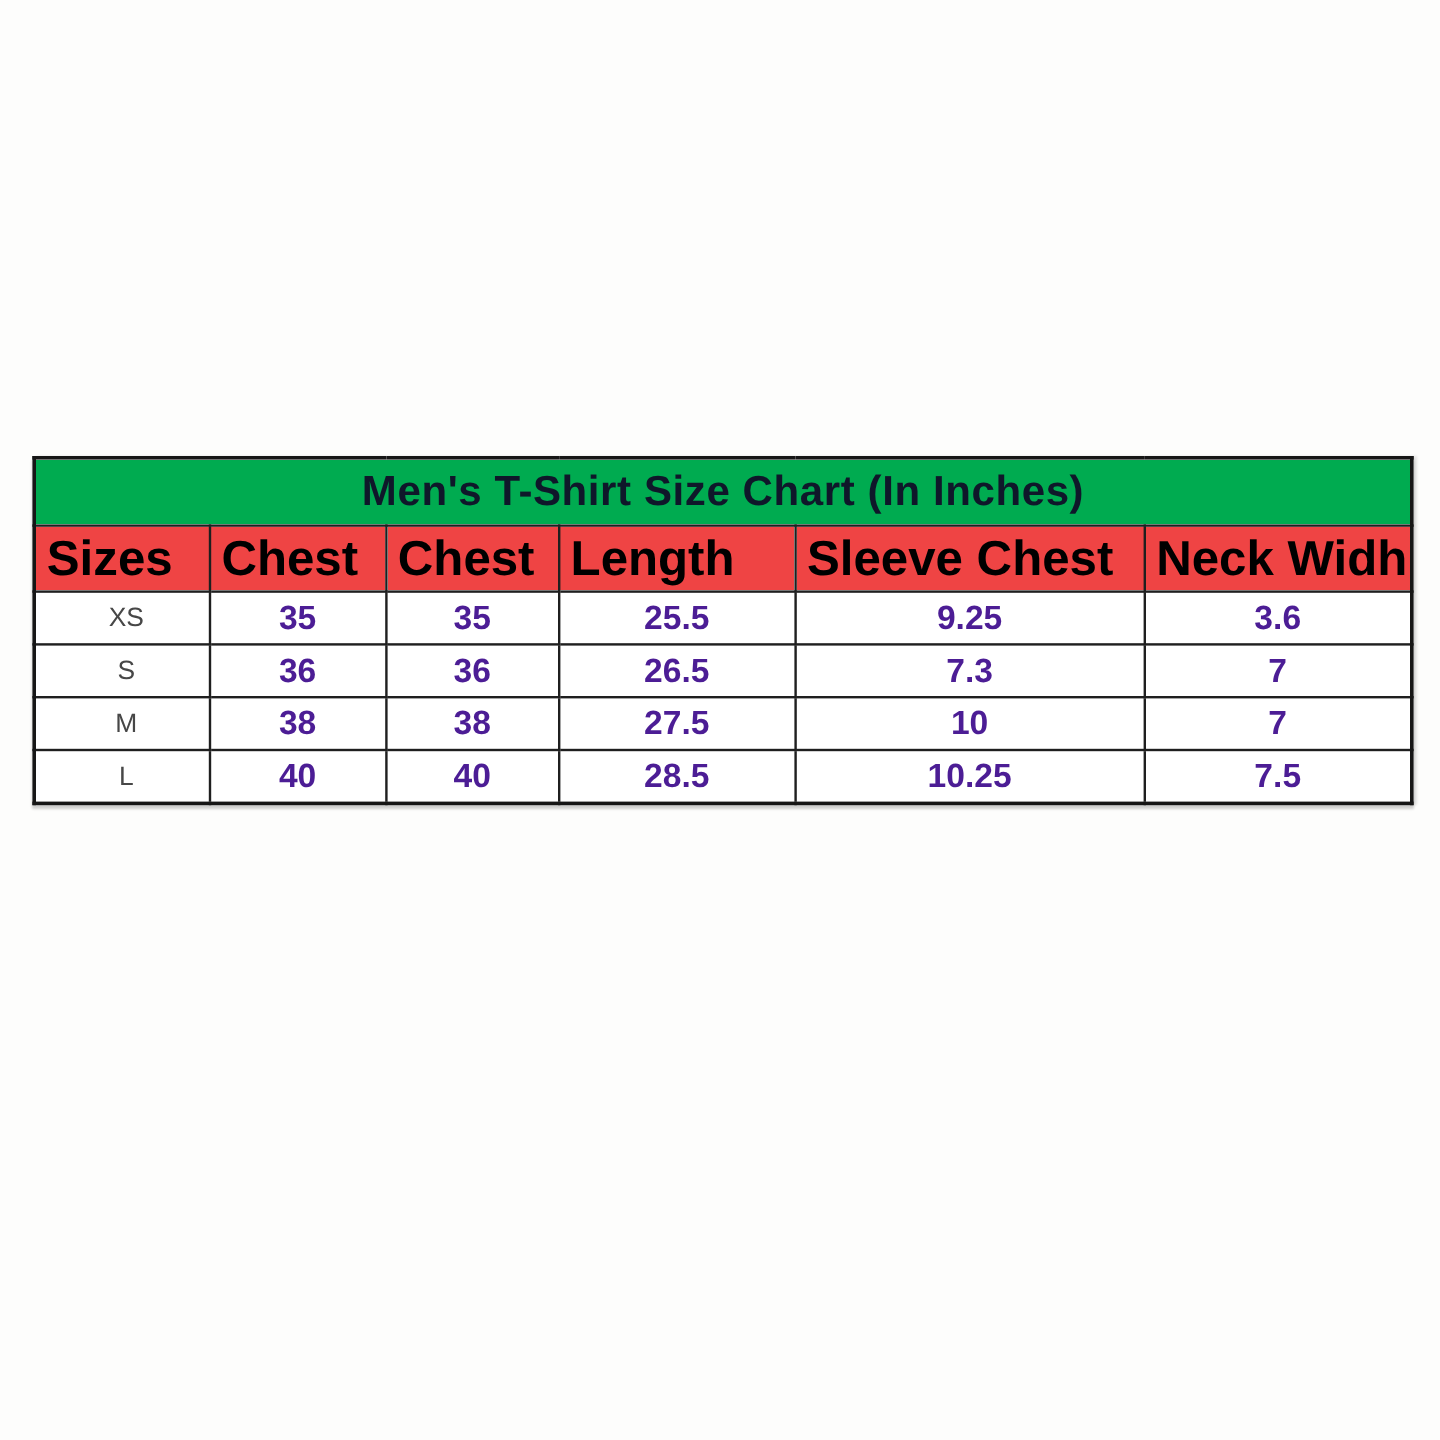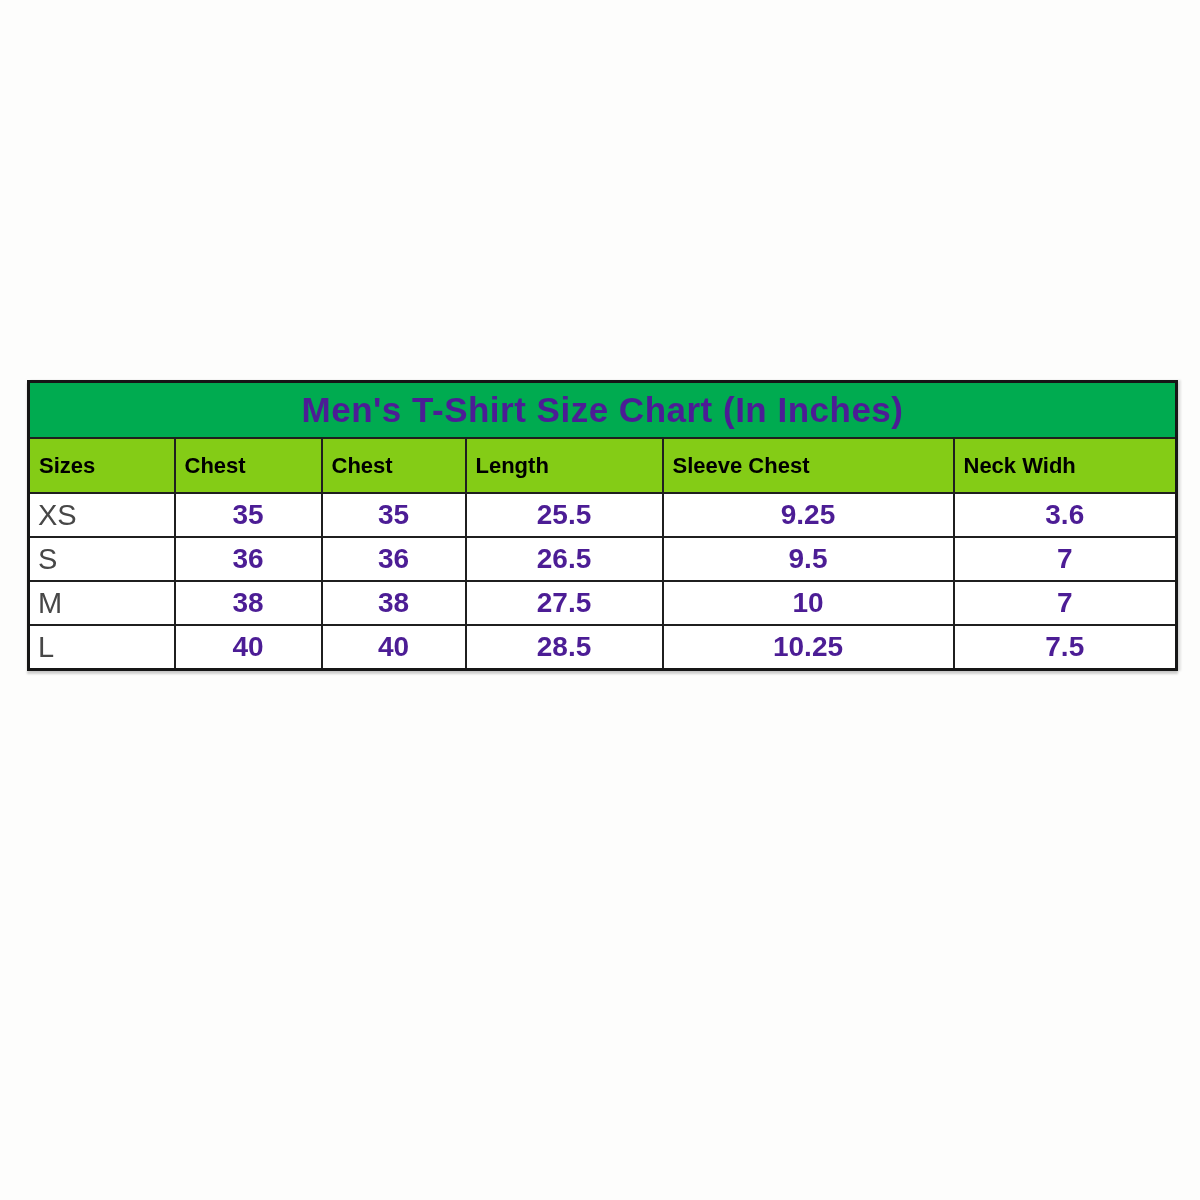--- a/index.html
+++ b/index.html
@@ -28,54 +28,54 @@
     border: 3px solid #161616;
     box-shadow: 0 3px 2px rgba(0,0,0,0.18), 3px 0 2px rgba(0,0,0,0.10);
   }
   table.size-chart td, table.size-chart th {
     border: 2px solid #1f1f1f;
     overflow: hidden;
     white-space: nowrap;
   }
   .title-cell {
     background: #00ab50;
-    color: #4c1d95;
+    color: #0f172a;
     text-align: center;
     vertical-align: middle;
     font-weight: bold;
     font-size: 35px;
     height: 52px;
     border-bottom: 3px solid #161616;
     letter-spacing: 0.5px;
   }
   .header-row th {
-    background: #84cc16;
+    background: #ef4444;
     color: #000000;
     text-align: left;
     vertical-align: middle;
     padding: 0 0 0 9px;
     font-weight: bold;
-    font-size: 22px;
+    font-size: 41px;
     height: 53px;
     border-bottom: 3px solid #161616;
   }
   .data-row td {
     height: 40px;
     vertical-align: middle;
     border-top: 3px solid #242424;
     font-size: 28px;
     font-weight: bold;
     color: #4c1d95;
     text-align: center;
   }
   .data-row td.size-cell {
-    text-align: left;
+    text-align: center;
     padding-left: 8px;
     font-weight: normal;
-    font-size: 29px;
+    font-size: 22px;
     color: #474747;
   }
 </style>
 </head>
 <body>
 
 <div class="canvas">
   <table class="size-chart">
     <colgroup>
       <col style="width:146px">
@@ -107,21 +107,21 @@
       <td>25.5</td>
       <td>9.25</td>
       <td>3.6</td>
     </tr>
 
     <tr class="data-row">
       <td class="size-cell">S</td>
       <td>36</td>
       <td>36</td>
       <td>26.5</td>
-      <td>9.5</td>
+      <td>7.3</td>
       <td>7</td>
     </tr>
 
     <tr class="data-row">
       <td class="size-cell">M</td>
       <td>38</td>
       <td>38</td>
       <td>27.5</td>
       <td>10</td>
       <td>7</td>

